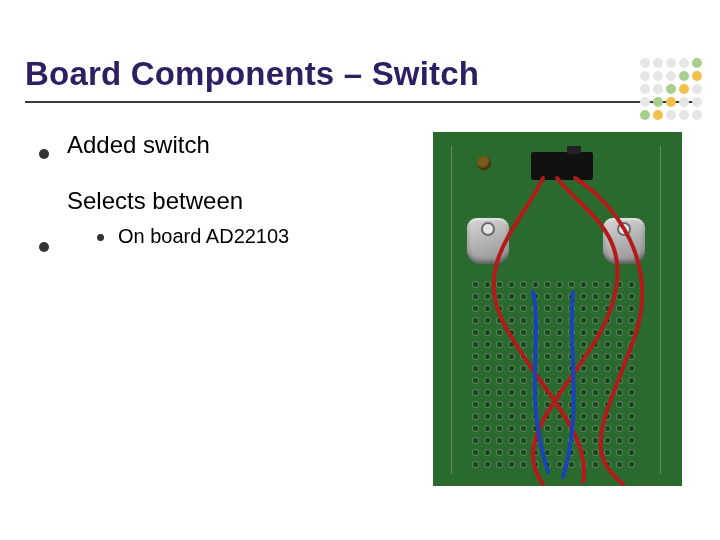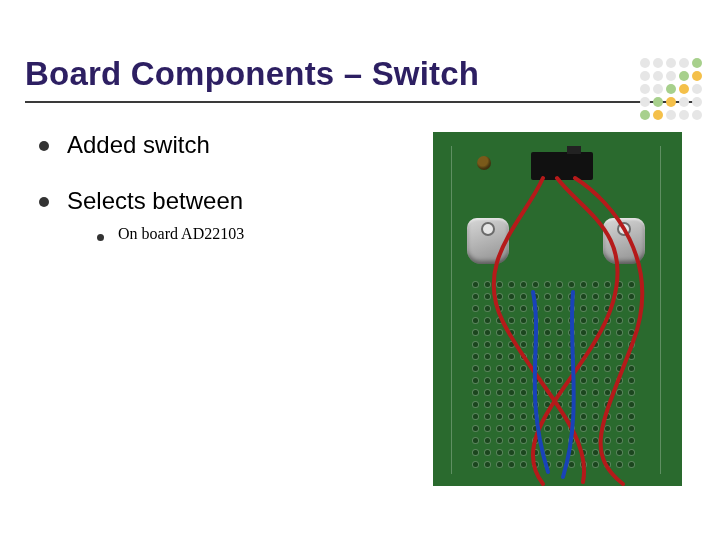--- a/index.html
+++ b/index.html
@@ -39,36 +39,35 @@
     margin-top: 28px;
     padding-left: 14px;
   }
   .bullets {
     list-style: none;
     font-size: 24px;
     color: #000;
   }
   .bullets > li {
     display: flex;
-    align-items: flex-start;
+    align-items: flex-end;
     margin-bottom: 28px;
   }
   .bullets > li:last-child { margin-bottom: 12px; }
   .b1 {
     width: 10px; height: 10px; border-radius: 50%; background: #333;
     flex: 0 0 auto;
     margin-top: 10px;
     margin-right: 18px;
   }
   .sub {
     list-style: none;
     margin-top: 10px;
     margin-left: 30px;
-    font-size: 16px;
-    font-family: Liberation Serif, serif;
+    font-size: 20px;
   }
   .sub li {
     display: flex;
     align-items: flex-start;
     margin-bottom: 4px;
   }
   .b2 {
     width: 7px; height: 7px; border-radius: 50%; background: #333;
     flex: 0 0 auto;
     margin-top: 9px;

